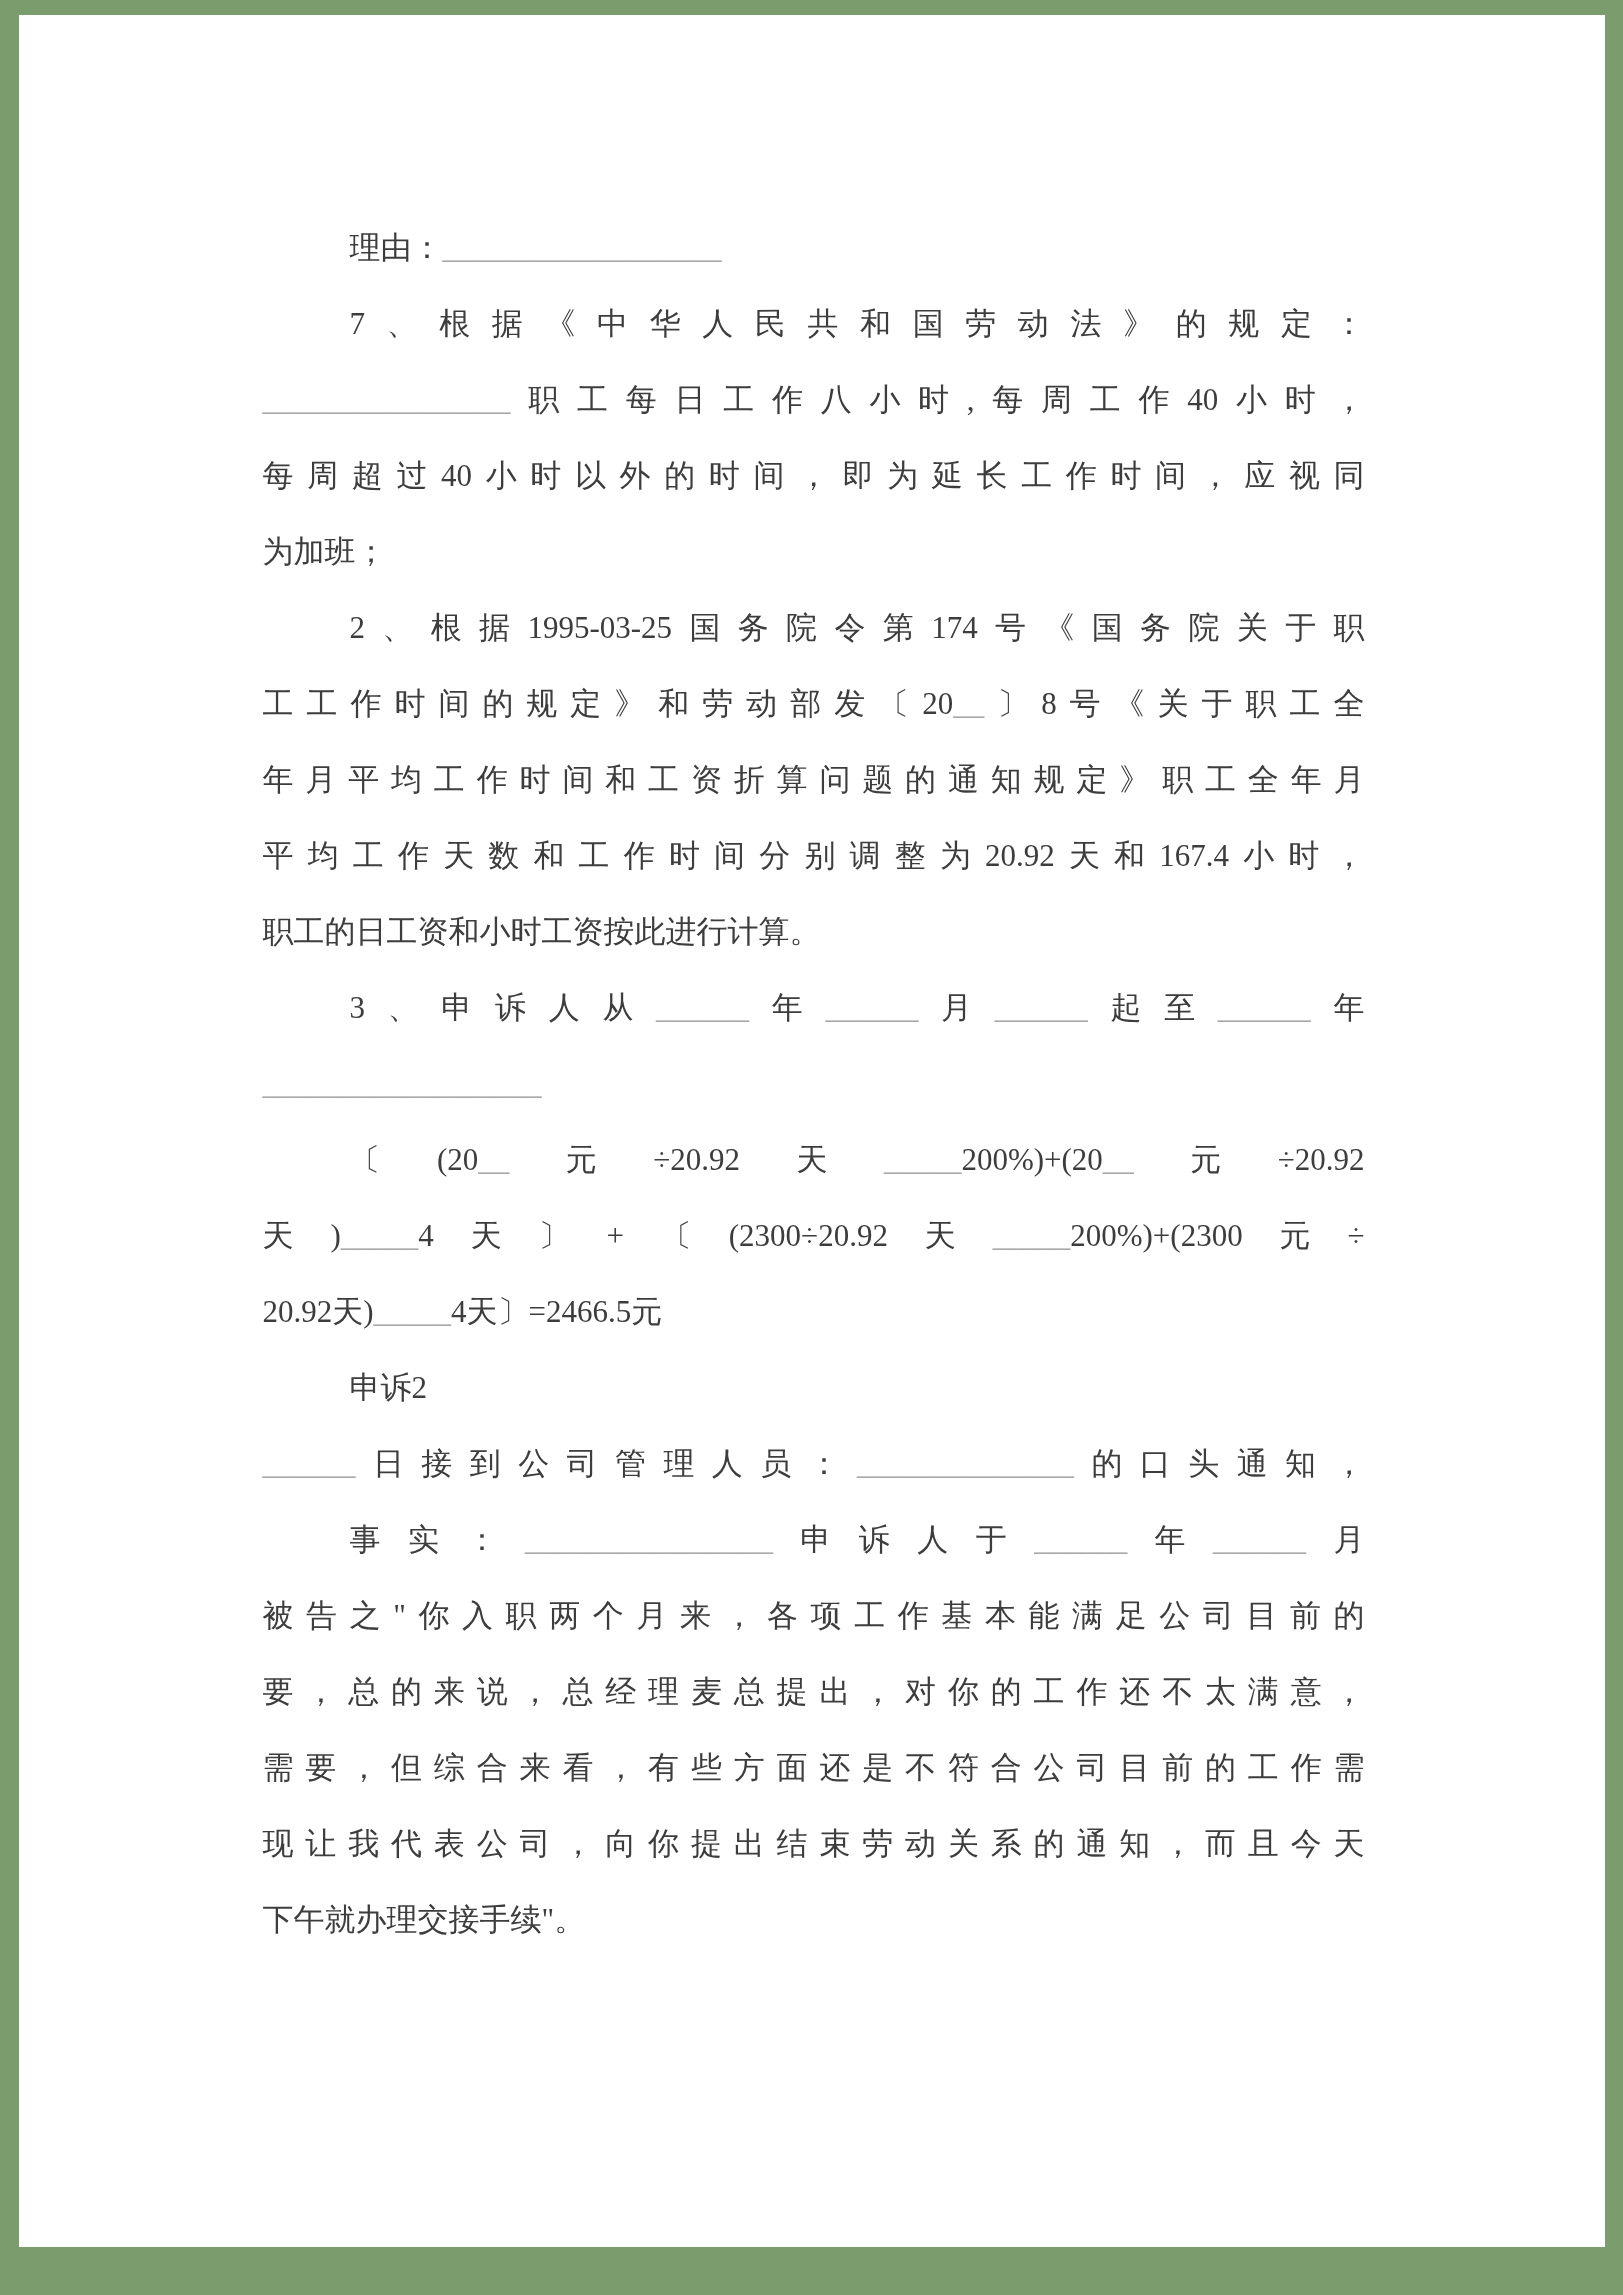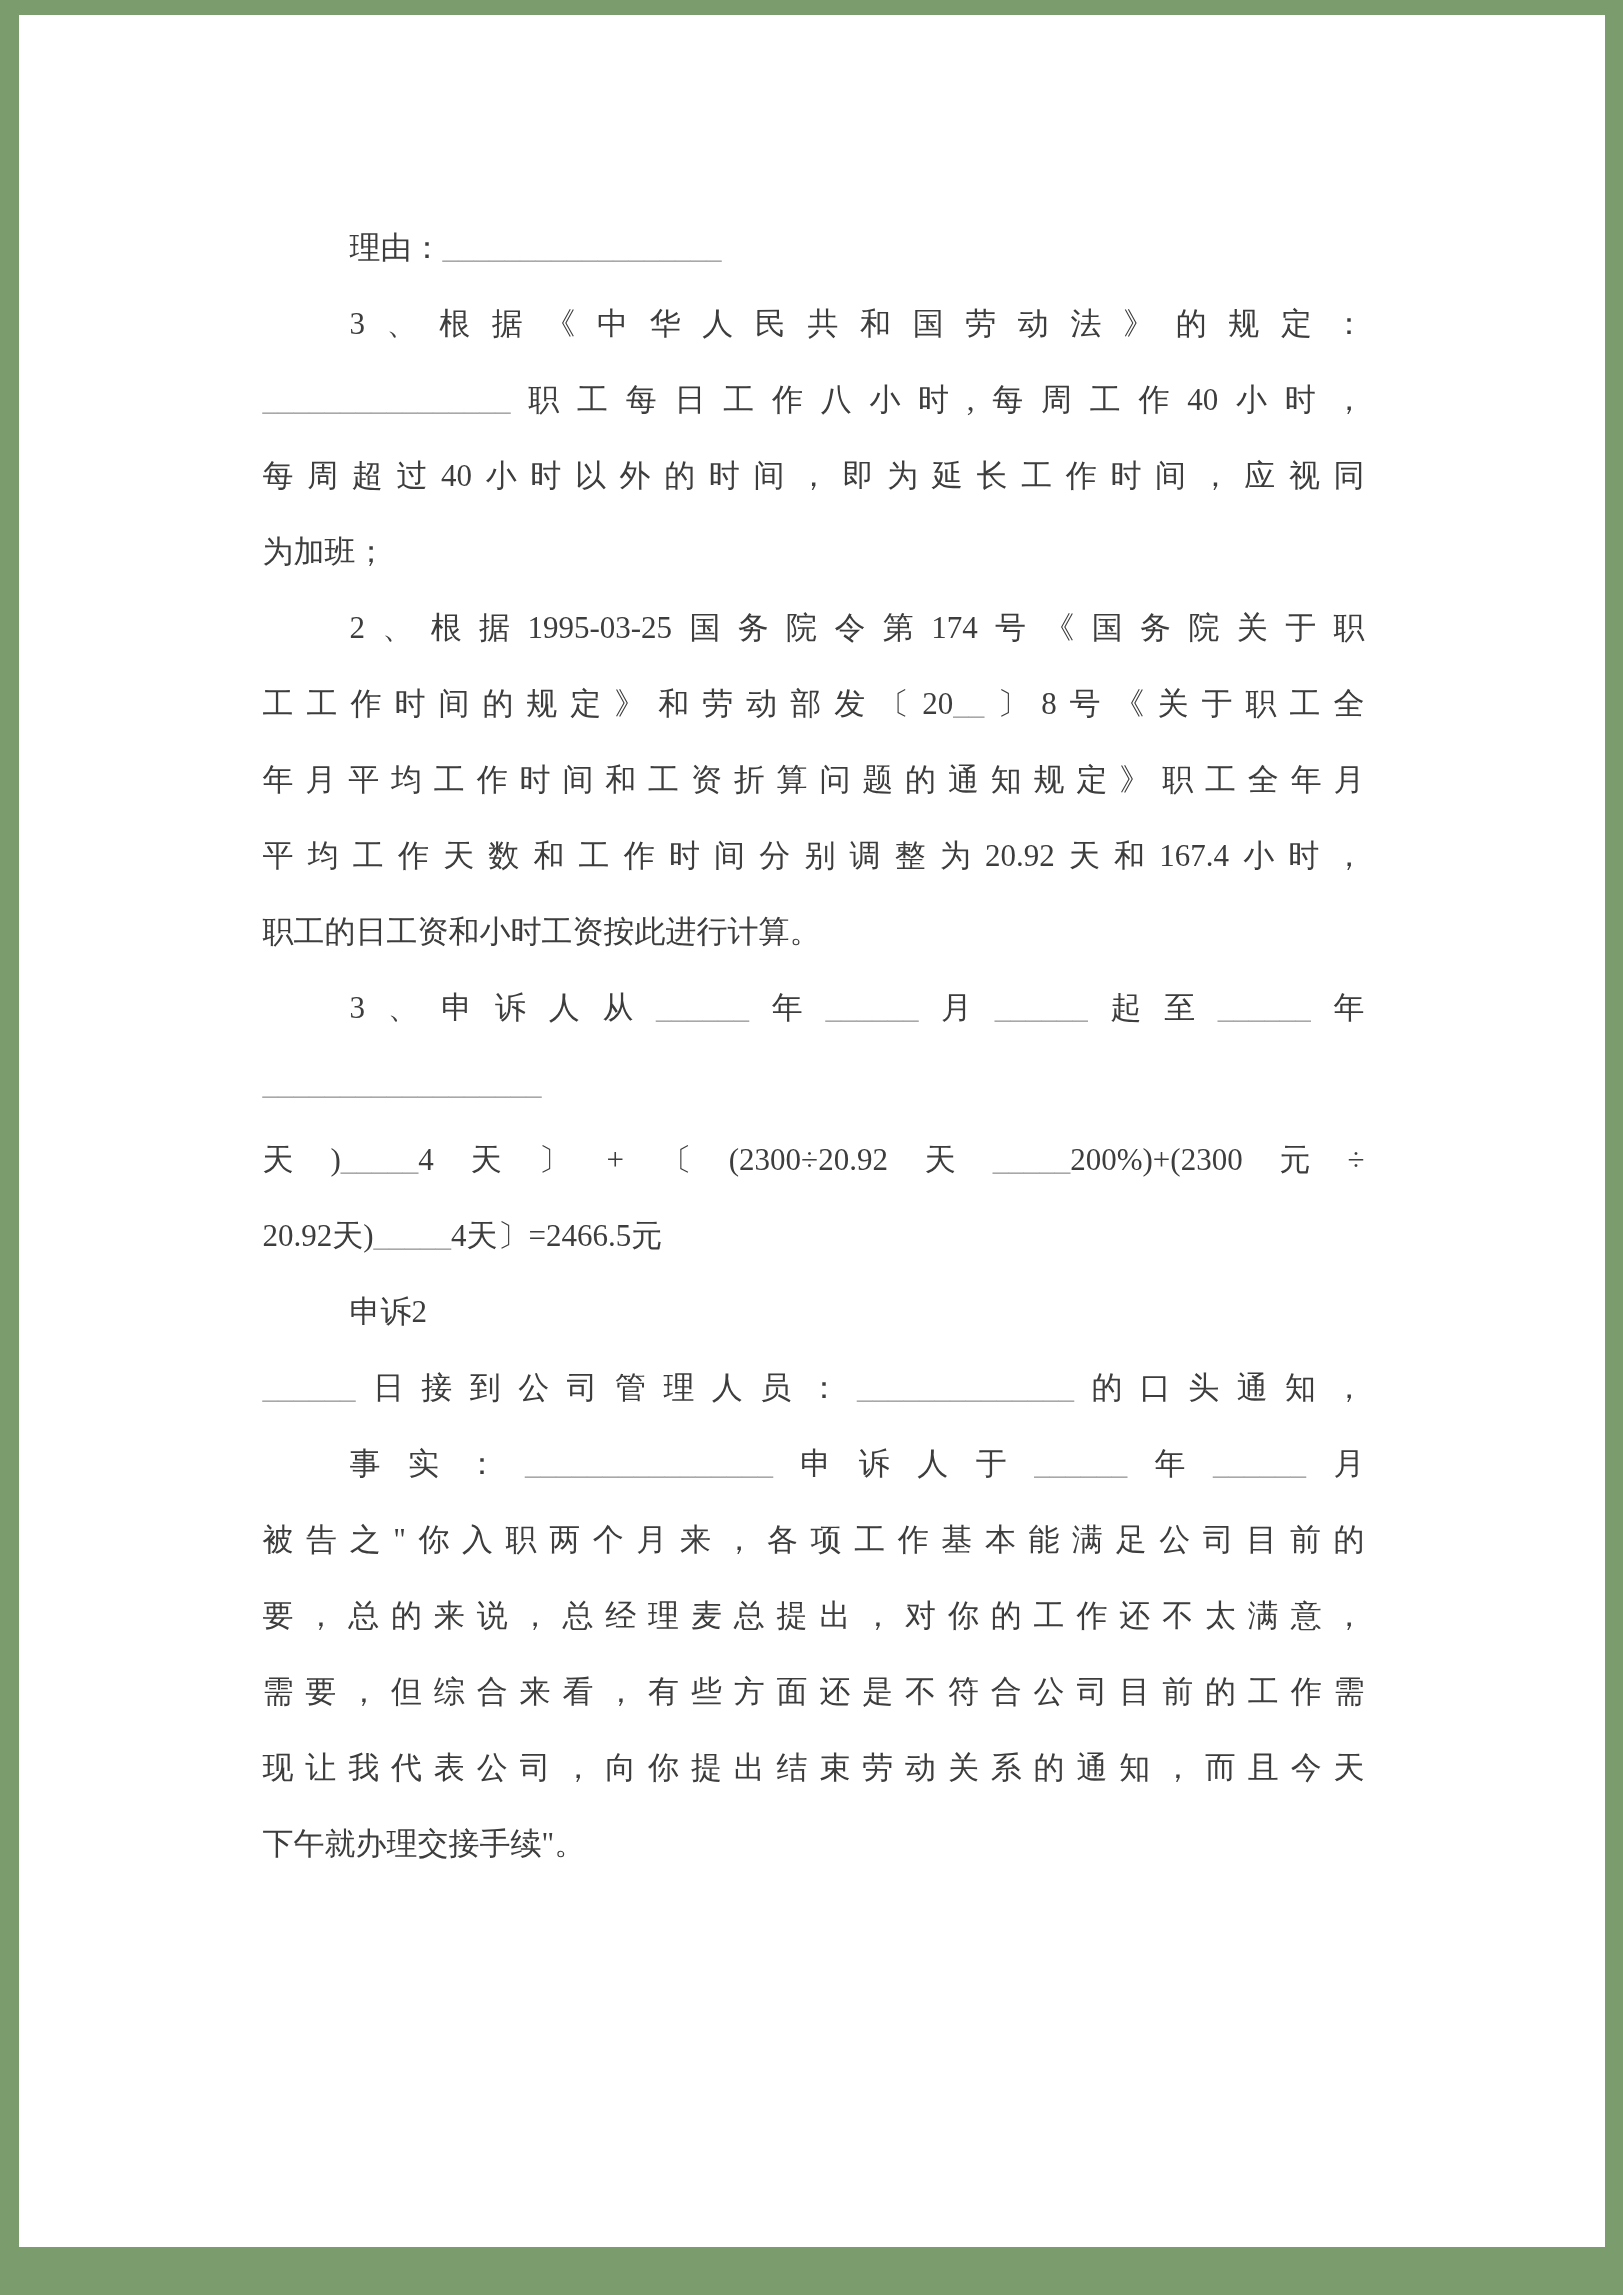--- a/index.html
+++ b/index.html
@@ -50,31 +50,32 @@
     letter-spacing: 0;
   }
 </style>
 </head>
 <body>
 
 <div class="page">
   <div class="doc-body">
 
   <div class="line indent">理由：<span class="blank">__________________</span></div>
-      <div class="line indent fill">3、根据《中华人民共和国劳动法》的规定：</div>
+      <div class="line indent fill">7、根据《中华人民共和国劳动法》的规定：</div>
       <div class="line fill"><span class="blank">________________</span>职工每日工作八小时,每周工作40小时，</div>
       <div class="line fill">每周超过40小时以外的时间，即为延长工作时间，应视同</div>
       <div class="line">为加班；</div>
       <div class="line indent fill">2、根据1995-03-25国务院令第174号《国务院关于职</div>
       <div class="line fill">工工作时间的规定》和劳动部发〔20<span class="blank">__</span>〕8号《关于职工全</div>
       <div class="line fill">年月平均工作时间和工资折算问题的通知规定》职工全年月</div>
       <div class="line fill">平均工作天数和工作时间分别调整为20.92天和167.4小时，</div>
       <div class="line">职工的日工资和小时工资按此进行计算。</div>
       <div class="line indent fill">3、申诉人从<span class="blank">______</span>年<span class="blank">______</span>月<span class="blank">______</span>起至<span class="blank">______</span>年</div>
       <div class="line"><span class="blank">__________________</span></div>
+      <div class="line indent fill">〔(20<span class="blank">__</span>元÷20.92天<span class="blank">_____</span>200%)+(20<span class="blank">__</span>元÷20.92</div>
       <div class="line fill">天)<span class="blank">_____</span>4天〕+〔(2300÷20.92天<span class="blank">_____</span>200%)+(2300元÷</div>
       <div class="line">20.92天)<span class="blank">_____</span>4天〕=2466.5元</div>
       <div class="line indent">申诉2</div>
       <div class="line fill"><span class="blank">______</span>日接到公司管理人员：<span class="blank">______________</span>的口头通知，</div>
       <div class="line indent fill">事实：<span class="blank">________________</span>申诉人于<span class="blank">______</span>年<span class="blank">______</span>月</div>
       <div class="line fill">被告之"你入职两个月来，各项工作基本能满足公司目前的</div>
       <div class="line fill">要，总的来说，总经理麦总提出，对你的工作还不太满意，</div>
       <div class="line fill">需要，但综合来看，有些方面还是不符合公司目前的工作需</div>
       <div class="line fill">现让我代表公司，向你提出结束劳动关系的通知，而且今天</div>
       <div class="line">下午就办理交接手续"。</div>

